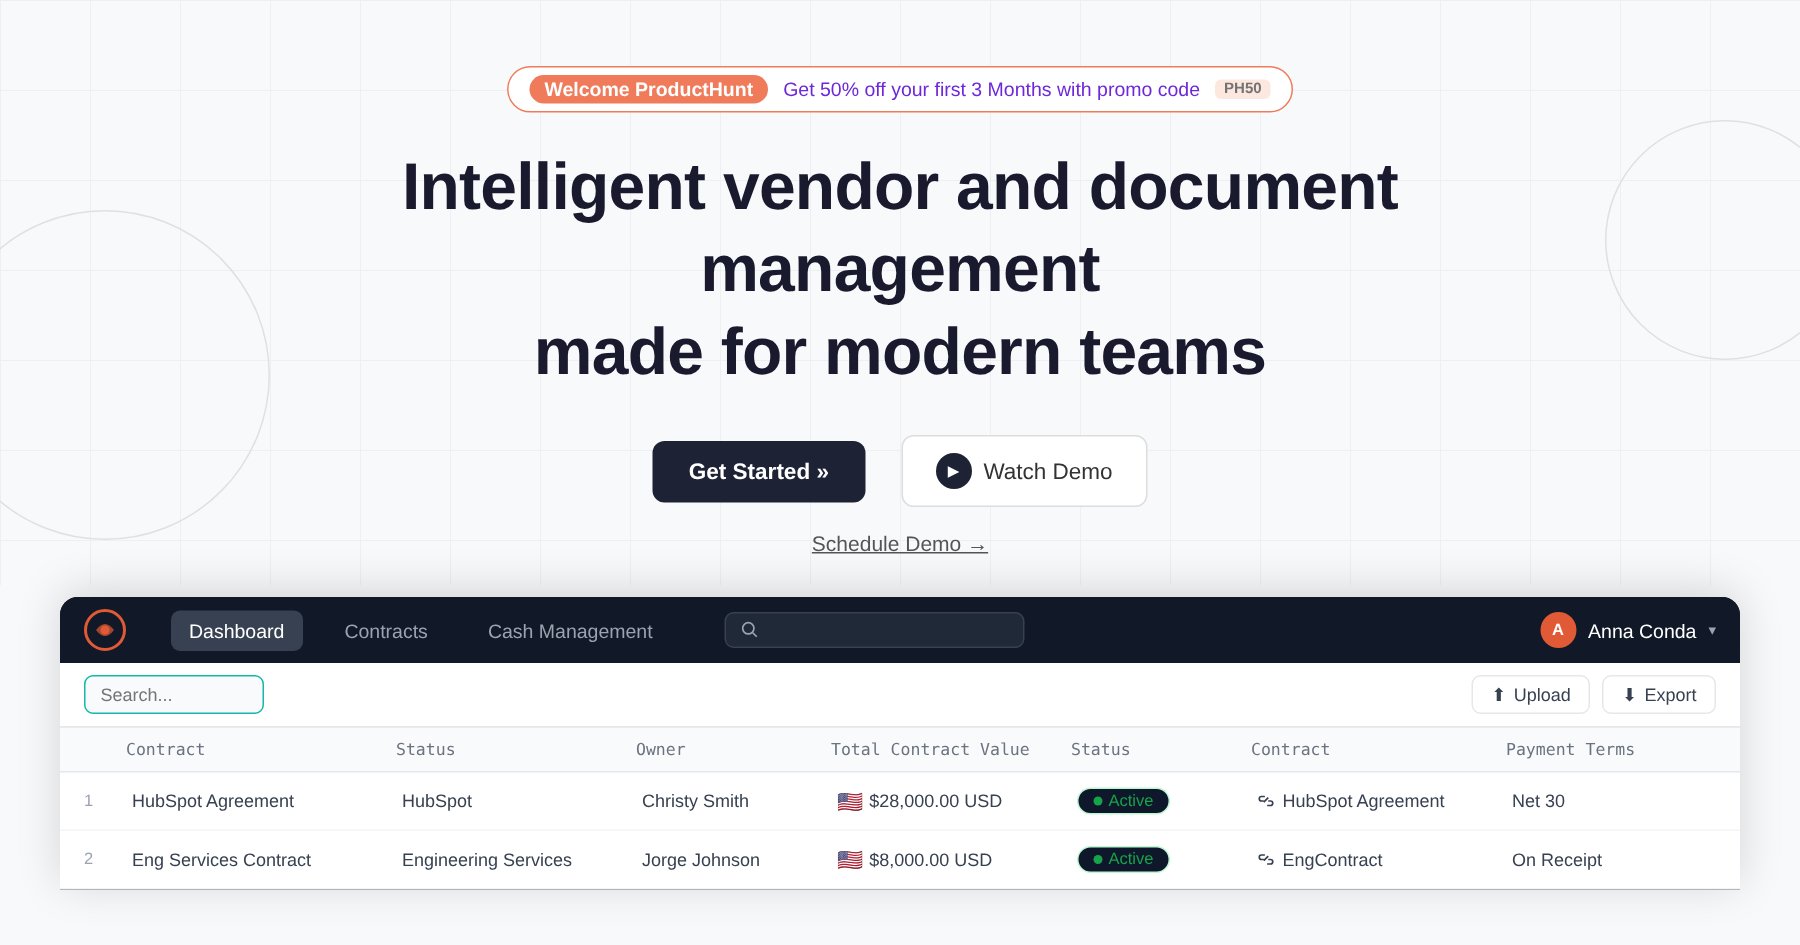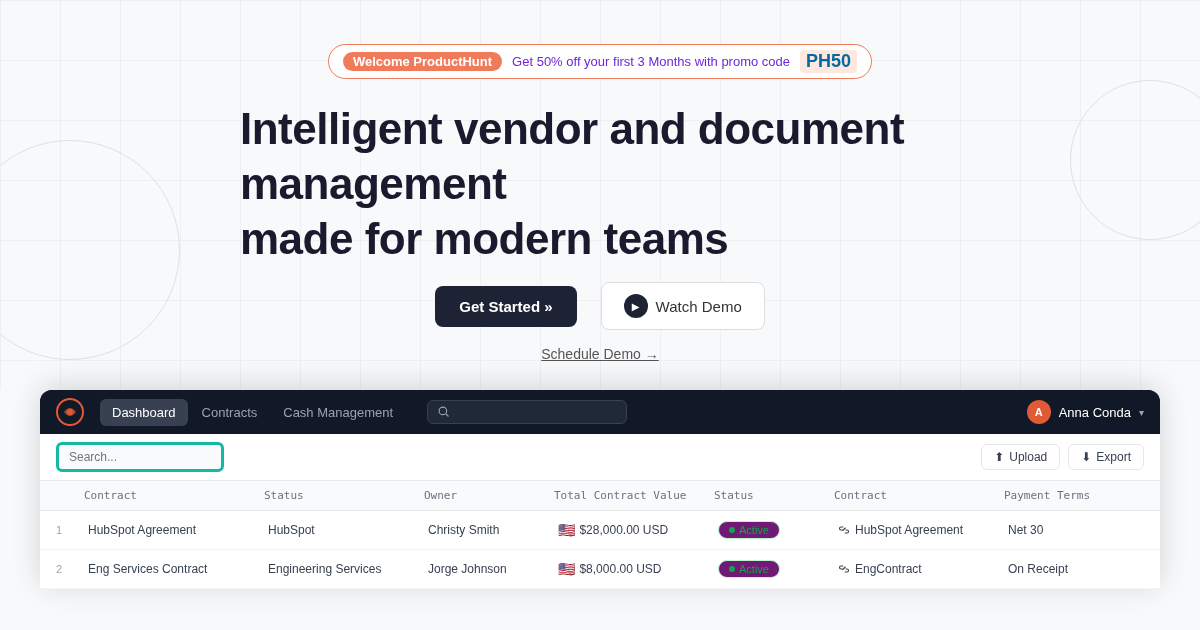--- a/index.html
+++ b/index.html
@@ -74,35 +74,36 @@
       padding: 2px 10px;
       font-size: 13px;
       font-weight: 600;
     }
     .banner-text {
       font-size: 13px;
       color: #6d28d9;
     }
     .banner-code {
       background: #fde8e0;
-      color: #0369a1;
+      color: #737373;
       border-radius: 4px;
       padding: 1px 6px;
-      font-size: 18px;
+      font-size: 10px;
       font-weight: 600;
     }
 
     
     .headline {
       font-size: 44px;
       font-weight: 700;
       color: #1a1a2e;
+      text-align: center;
       line-height: 1.25;
       max-width: 720px;
-      margin-bottom: 16px;
+      margin-bottom: 28px;
       letter-spacing: -0.5px;
     }
 
     .subheadline {
       font-size: 16px;
       color: #666;
       text-align: center;
       max-width: 580px;
       line-height: 1.6;
       margin-bottom: 26px;
@@ -170,21 +171,21 @@
       box-shadow: 0 -4px 30px rgba(0,0,0,0.15);
     }
 
     
     .app-nav {
       background: #111827;
       display: flex;
       align-items: center;
       padding: 18px 16px;
       height: 44px;
-      gap: 2px;
+      gap: 16px;
     }
 
     .nav-logo {
       width: 28px; height: 28px;
       margin-right: 14px;
     }
 
     .nav-logo svg {
       width: 100%; height: 100%;
     }
@@ -244,26 +245,26 @@
       background: white;
       padding: 8px 16px;
       display: flex;
       justify-content: space-between;
       align-items: center;
       border-bottom: 1px solid #e5e7eb;
     }
 
     .toolbar-search {
       background: #f9fafb;
-      border: 3px solid #14b8a6;
+      border: 1px solid #14b8a6;
       border-radius: 6px;
       padding: 5px 10px;
       font-size: 12px;
       color: #9ca3af;
-      width: 168px;
+      width: 120px;
     }
 
     .toolbar-actions {
       display: flex;
       gap: 8px;
     }
 
     .toolbar-btn {
       display: flex;
       align-items: center;
@@ -308,21 +309,21 @@
 
     .row-num {
       color: #9ca3af;
       font-size: 11px;
     }
 
     .status-badge {
       display: inline-flex;
       align-items: center;
       gap: 4px;
-      background: #701a75;
+      background: #0f172a;
       color: #16a34a;
       border: 1px solid #bbf7d0;
       border-radius: 20px;
       padding: 2px 10px;
       font-size: 11px;
     }
 
     .status-dot {
       width: 6px; height: 6px;
       background: #16a34a;

